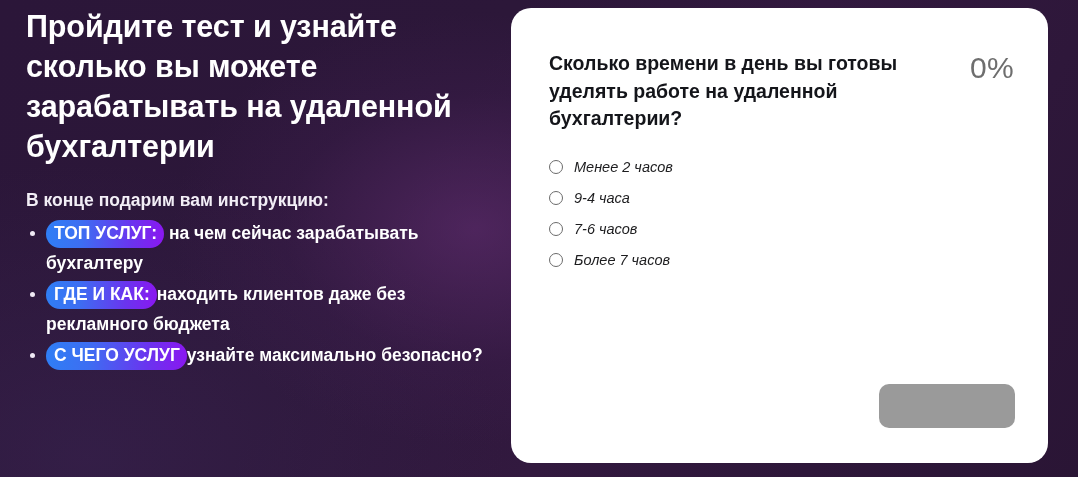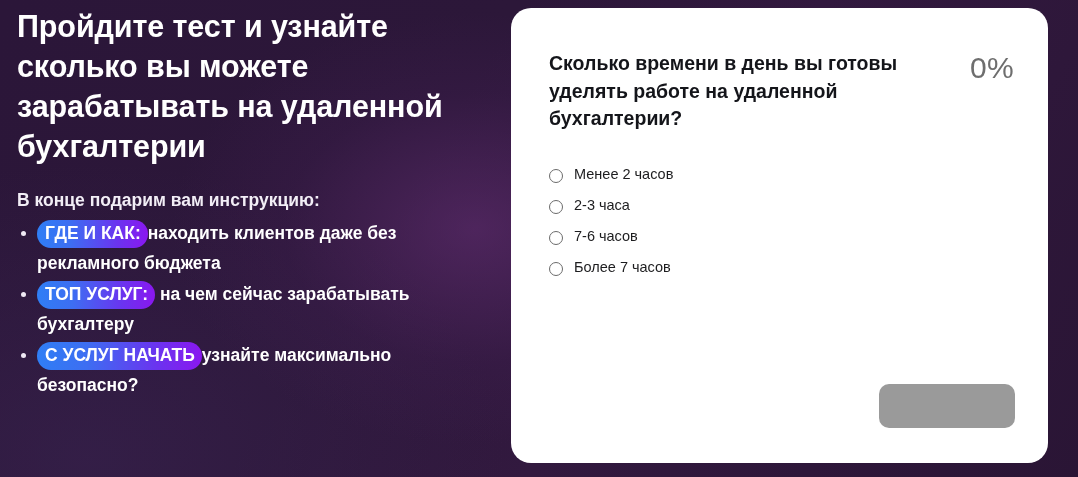--- a/index.html
+++ b/index.html
@@ -22,21 +22,21 @@
     inset: 0;
     background:
       radial-gradient(ellipse 420px 300px at 44% 48%, rgba(104, 48, 120, 0.55) 0%, rgba(74, 34, 92, 0.22) 45%, rgba(42, 21, 54, 0) 72%),
       radial-gradient(ellipse 600px 420px at 8% 96%, rgba(58, 36, 82, 0.55) 0%, rgba(42, 21, 54, 0) 70%),
       linear-gradient(122deg, #2b1639 0%, #2c1739 38%, #32193f 60%, #2a1535 100%);
   }
 
   
   #left-col {
     position: absolute;
-    left: 17px;
+    left: 26px;
     top: 6px;
     width: 478px;
   }
 
   #promo-heading {
     color: #ffffff;
     font-size: 30.5px;
     font-weight: bold;
     line-height: 40px;
     letter-spacing: -0.1px;
@@ -124,22 +124,23 @@
     white-space: nowrap;
   }
 
   #quiz-options {
     list-style: none;
     margin-top: 19px;
   }
 
   .option-row {
     display: flex;
-    align-items: flex-end;
+    align-items: center;
     height: 31px;
+    font-style: italic;
   }
 
   .option-radio {
     width: 14px;
     height: 14px;
     min-width: 14px;
     border: 1.6px solid #6b6b6b;
     border-radius: 50%;
     margin-right: 11px;
     background: transparent;
@@ -173,31 +174,31 @@
 <div id="left-col">
 
   <h1 id="promo-heading">Пройдите тест и узнайте сколько вы можете зарабатывать на удаленной бухгалтерии</h1>
 
   <div id="promo-subheading">В конце подарим вам инструкцию:</div>
 
   <ul id="promo-bullets">
 
     <li class="bullet-item">
       <span class="bullet-dot"></span>
-      <span class="badge">ГДЕ И КАК:</span><span class="badge-rest">находить клиентов даже без рекламного бюджета</span>
+      <span class="badge">ТОП УСЛУГ:</span><span class="badge-rest"> на чем сейчас зарабатывать бухгалтеру</span>
     </li>
 
     <li class="bullet-item">
       <span class="bullet-dot"></span>
-      <span class="badge">ТОП УСЛУГ:</span><span class="badge-rest"> на чем сейчас зарабатывать бухгалтеру</span>
+      <span class="badge">ГДЕ И КАК:</span><span class="badge-rest">находить клиентов даже без рекламного бюджета</span>
     </li>
 
     <li class="bullet-item">
       <span class="bullet-dot"></span>
-      <span class="badge">С УСЛУГ НАЧАТЬ</span><span class="badge-rest">узнайте максимально безопасно?</span>
+      <span class="badge">С ЧЕГО УСЛУГ</span><span class="badge-rest">узнайте максимально безопасно?</span>
     </li>
 
   </ul>
 </div>
 
 <div id="quiz-card">
 
   <div id="quiz-head">
     <div id="quiz-question">Сколько времени в день вы готовы уделять работе на удаленной бухгалтерии?</div>
     <div id="quiz-progress">0%</div>
@@ -205,21 +206,21 @@
 
   <ul id="quiz-options">
 
     <li class="option-row">
       <span class="option-radio"></span>
       <span class="option-label">Менее 2 часов</span>
     </li>
 
     <li class="option-row">
       <span class="option-radio"></span>
-      <span class="option-label">2-3 часа</span>
+      <span class="option-label">9-4 часа</span>
     </li>
 
     <li class="option-row">
       <span class="option-radio"></span>
       <span class="option-label">7-6 часов</span>
     </li>
 
     <li class="option-row">
       <span class="option-radio"></span>
       <span class="option-label">Более 7 часов</span>

